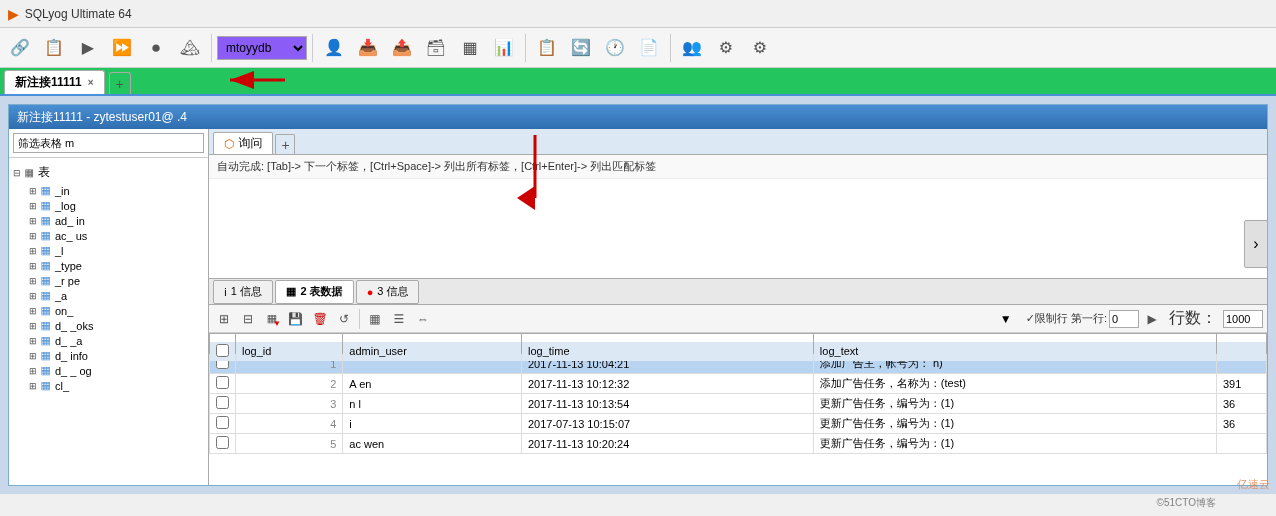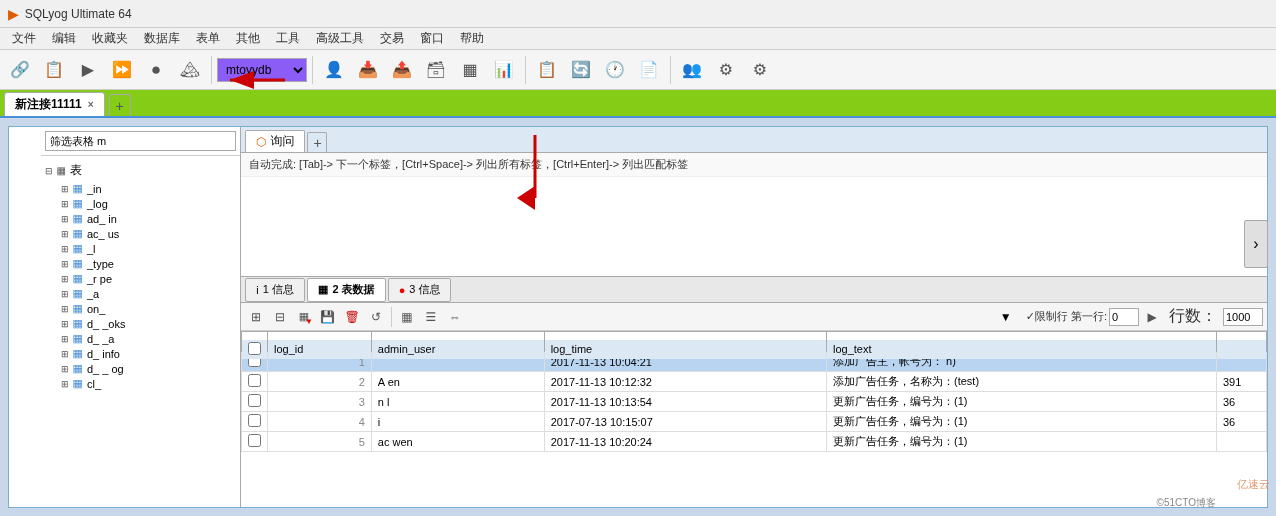--- a/index.html
+++ b/index.html
@@ -56,21 +56,21 @@
     .toolbar-db-select {
       height: 24px; padding: 0 4px;
       border: 1px solid #aaa;
       background: #8b5cf6;
       font-size: 12px;
       min-width: 90px;
     }
 
     
     .tab-bar {
-      background: #84cc16;
+      background: #22c55e;
       height: 28px;
       display: flex;
       align-items: flex-end;
       padding: 0 4px;
       border-bottom: 2px solid #4a90d9;
     }
     .tab {
       height: 24px;
       padding: 0 10px;
       display: flex; align-items: center;
@@ -123,21 +123,20 @@
       align-items: center;
       padding: 0 8px;
       font-size: 12px;
     }
 
     
     .split-container {
       display: flex;
       flex: 1;
       overflow: hidden;
-      margin-left: 32px;
     }
 
     
     .left-panel {
       width: 200px;
       min-width: 200px;
       border-right: 1px solid #aaa;
       display: flex;
       flex-direction: column;
       background: #fff;
@@ -376,33 +375,20 @@
 </head>
 <body>
 
 <div style="width:1276px; height:516px; position:relative; overflow:hidden; background:#f0f0f0; display:flex; flex-direction:column;">
 
   <div class="title-bar">
     <span class="title-bar-icon">▶</span>
     <span class="title-bar-text">SQLyog Ultimate 64</span>
   </div>
 
-  <div class="menu-bar">
-    <span class="menu-item">文件</span>
-    <span class="menu-item">编辑</span>
-    <span class="menu-item">收藏夹</span>
-    <span class="menu-item">数据库</span>
-    <span class="menu-item">表单</span>
-    <span class="menu-item">其他</span>
-    <span class="menu-item">工具</span>
-    <span class="menu-item">高级工具</span>
-    <span class="menu-item">交易</span>
-    <span class="menu-item">窗口</span>
-    <span class="menu-item">帮助</span>
-  </div>
 
   <div class="toolbar">
     <div class="toolbar-btn">🔗</div>
     <div class="toolbar-btn">📋</div>
     <div class="toolbar-btn">▶</div>
     <div class="toolbar-btn">⏩</div>
     <div class="toolbar-btn">⏺</div>
     <div class="toolbar-btn">🏔</div>
     <div class="toolbar-sep"></div>
     <select class="toolbar-db-select">
@@ -430,20 +416,23 @@
     <div class="tab active">
       <span>新注接11111</span>
       <span class="tab-close">×</span>
     </div>
     <div class="tab-add">+</div>
   </div>
 
   <div class="main-content">
     <div class="window-inner">
 
+      <div class="window-title">
+        <span>新注接11111 - zytestuser01@          .4</span>
+      </div>
 
       <div class="split-container">
 
         <div class="left-panel">
           <div class="filter-table">
             <input type="text" value="筛选表格 m" style="width: 100%; height: 20px; border: 1px solid rgb(170, 170, 170); padding: 0px 4px; font-size: 11px;">
           </div>
           <div class="tree-area">
             <div class="tree-root">
               <span class="expand-icon">⊟</span>

